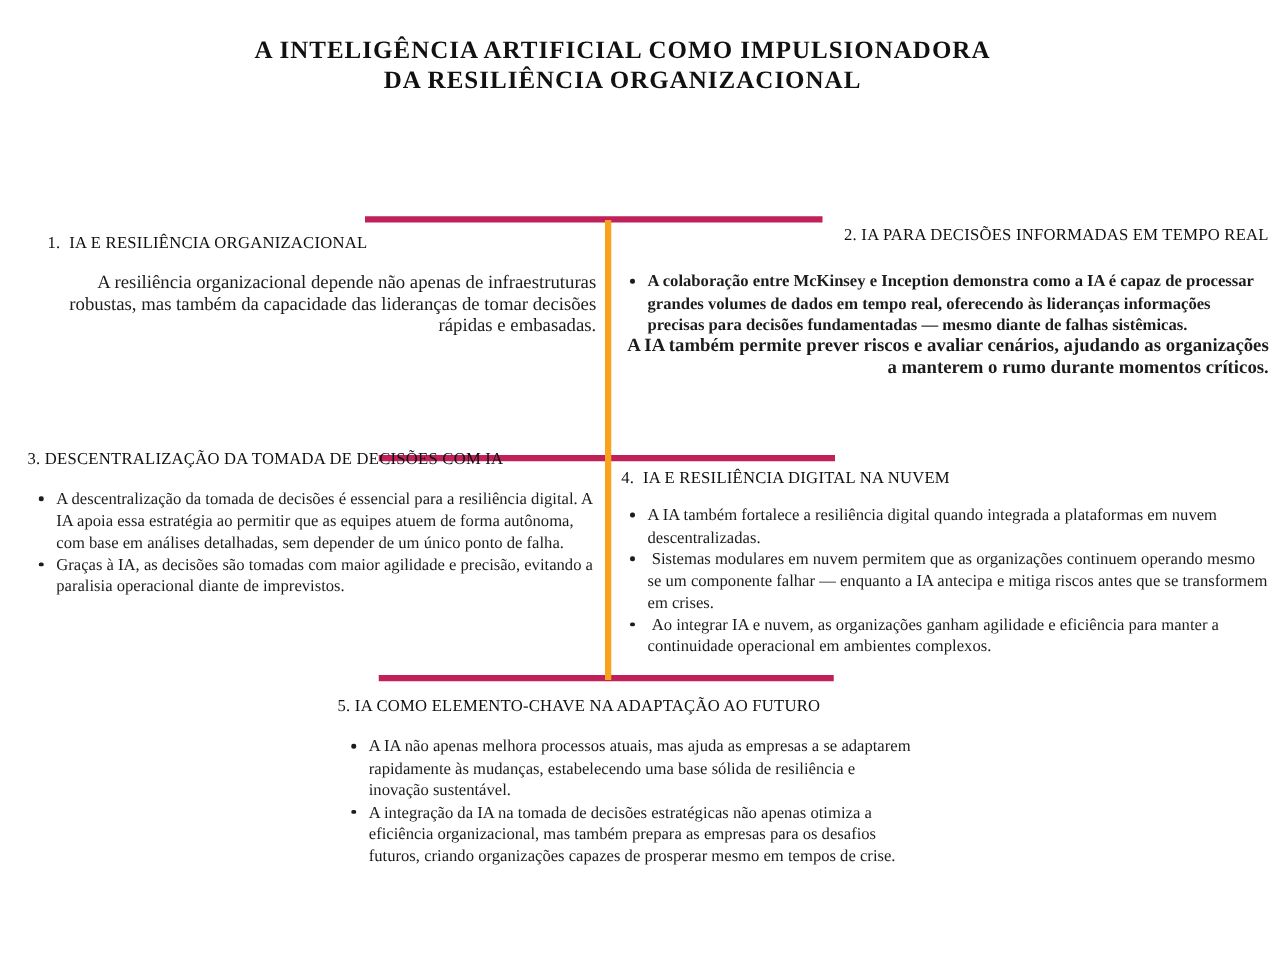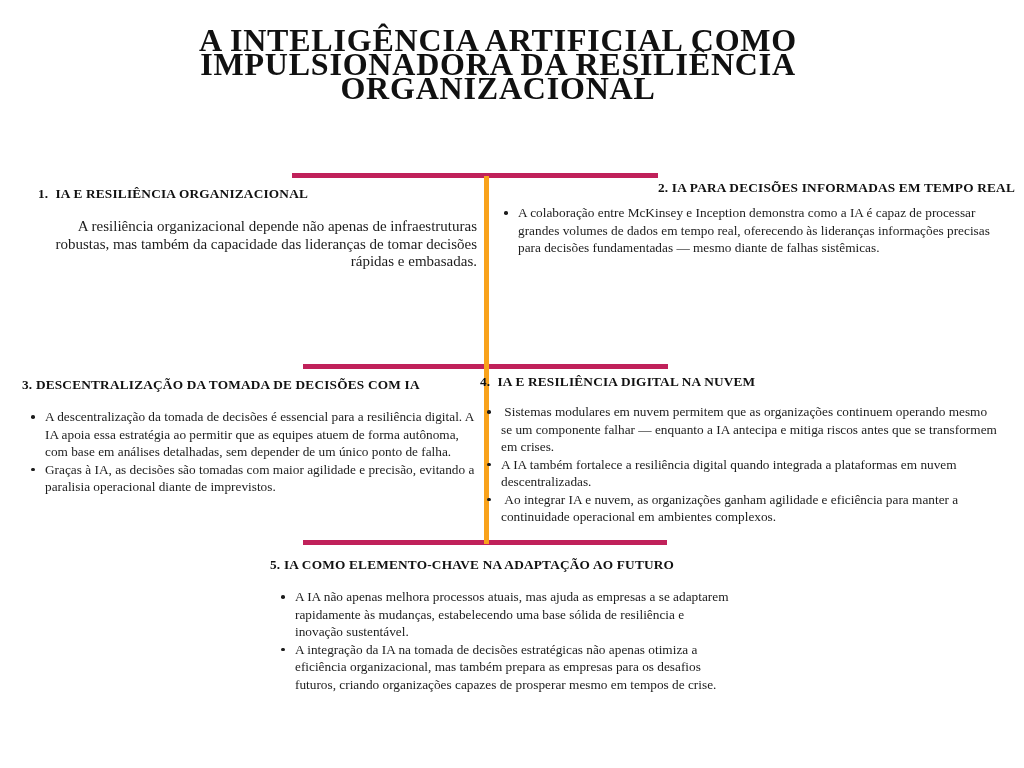--- a/index.html
+++ b/index.html
@@ -17,21 +17,21 @@
     font-family: "Liberation Serif", "DejaVu Serif", serif;
     color: var(--text);
     overflow: hidden;
   }
   .canvas { position: absolute; inset: 0; }
 
   h1.title {
     position: absolute;
     left: 188px; top: 28px; width: 620px;
     text-align: center;
-    font-size: 32px;
+    font-size: 20px;
     line-height: 24px;
     font-weight: bold;
     letter-spacing: 0.8px;
     color: var(--heading);
     text-transform: uppercase;
   }
 
   
   .hline {
     position: absolute;
@@ -45,21 +45,21 @@
     position: absolute;
     left: 484px; top: 176px;
     width: 5px; height: 368px;
     background: var(--spine);
   }
 
   section.sec { position: absolute; }
   .sec h2 {
     font-size: 13.3px;
     line-height: 16px;
-    font-weight: bold;
+    font-weight: normal;
     letter-spacing: 0.2px;
     color: var(--heading);
     white-space: pre-wrap;
   }
   .sec .body { margin-top: 16px; }
   .sec p.para {
     font-size: 15px;
     line-height: 17.5px;
     white-space: pre-wrap;
     text-align: right;
@@ -80,24 +80,24 @@
     left: -14px; top: 7px;
     width: 3.5px; height: 3.5px;
     border-radius: 50%;
     background: var(--text);
   }
 
   .sec1 { left: 22px;  top: 186px; width: 455px; }
   .sec1 h2 { margin-left: 16px; }
   .sec2 { left: 495px; top: 180px; width: 520px; }
   .sec2 h2 { margin-left: 2px; text-align: right; }
-  .sec2 .body { margin-top: 8px; }
-  .sec3 { left: 22px;  top: 377px; width: 460px; }
+  .sec2 .body { margin-top: 20px; font-weight: bold; }
+  .sec3 { left: 22px;  top: 359px; width: 460px; }
   .sec3 .body { margin-top: 15px; }
-  .sec4 { left: 478px; top: 374px; width: 520px; }
+  .sec4 { left: 495px; top: 374px; width: 520px; }
   .sec4 h2 { margin-left: 2px; }
   .sec4 .body { margin-top: 13px; }
   .sec5 { left: 270px; top: 557px; width: 465px; }
   .sec5 .body { margin-top: 15px; }
   .sec5 ul { padding-left: 25px; }
 </style>
 </head>
 <body>
 
 <div class="canvas">
@@ -115,39 +115,40 @@
       <p class="para">A resiliência organizacional depende não apenas de infraestruturas robustas, mas também da capacidade das lideranças de tomar decisões rápidas e embasadas.</p>
     </div>
   </section>
 
   <section class="sec sec2">
     <h2>2. IA PARA DECISÕES INFORMADAS EM TEMPO REAL</h2>
     <div class="body">
       <ul>
         <li>A colaboração entre McKinsey e Inception demonstra como a IA é capaz de processar grandes volumes de dados em tempo real, oferecendo às lideranças informações precisas para decisões fundamentadas — mesmo diante de falhas sistêmicas.</li>
       </ul>
+      <p class="para"> A IA também permite prever riscos e avaliar cenários, ajudando as organizações a manterem o rumo durante momentos críticos.</p>
     </div>
   </section>
 
   <section class="sec sec3">
     <h2>3. DESCENTRALIZAÇÃO DA TOMADA DE DECISÕES COM IA</h2>
     <div class="body">
       <ul>
         <li>A descentralização da tomada de decisões é essencial para a resiliência digital. A IA apoia essa estratégia ao permitir que as equipes atuem de forma autônoma, com base em análises detalhadas, sem depender de um único ponto de falha.</li>
         <li>Graças à IA, as decisões são tomadas com maior agilidade e precisão, evitando a paralisia operacional diante de imprevistos.</li>
       </ul>
     </div>
   </section>
 
   <section class="sec sec4">
     <h2>4.  IA E RESILIÊNCIA DIGITAL NA NUVEM</h2>
     <div class="body">
       <ul>
+        <li>A IA também fortalece a resiliência digital quando integrada a plataformas em nuvem descentralizadas.</li>
         <li> Sistemas modulares em nuvem permitem que as organizações continuem operando mesmo se um componente falhar — enquanto a IA antecipa e mitiga riscos antes que se transformem em crises.</li>
-        <li>A IA também fortalece a resiliência digital quando integrada a plataformas em nuvem descentralizadas.</li>
         <li> Ao integrar IA e nuvem, as organizações ganham agilidade e eficiência para manter a continuidade operacional em ambientes complexos.</li>
       </ul>
     </div>
   </section>
 
   <section class="sec sec5">
     <h2>5. IA COMO ELEMENTO-CHAVE NA ADAPTAÇÃO AO FUTURO</h2>
     <div class="body">
       <ul>
         <li>A IA não apenas melhora processos atuais, mas ajuda as empresas a se adaptarem rapidamente às mudanças, estabelecendo uma base sólida de resiliência e inovação sustentável.</li>

